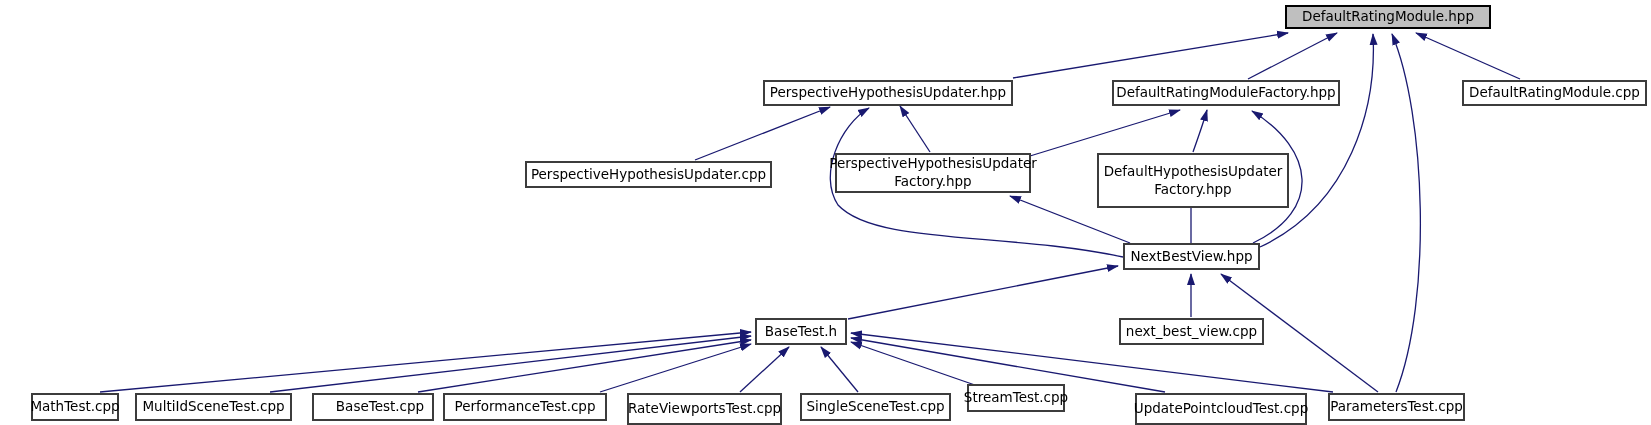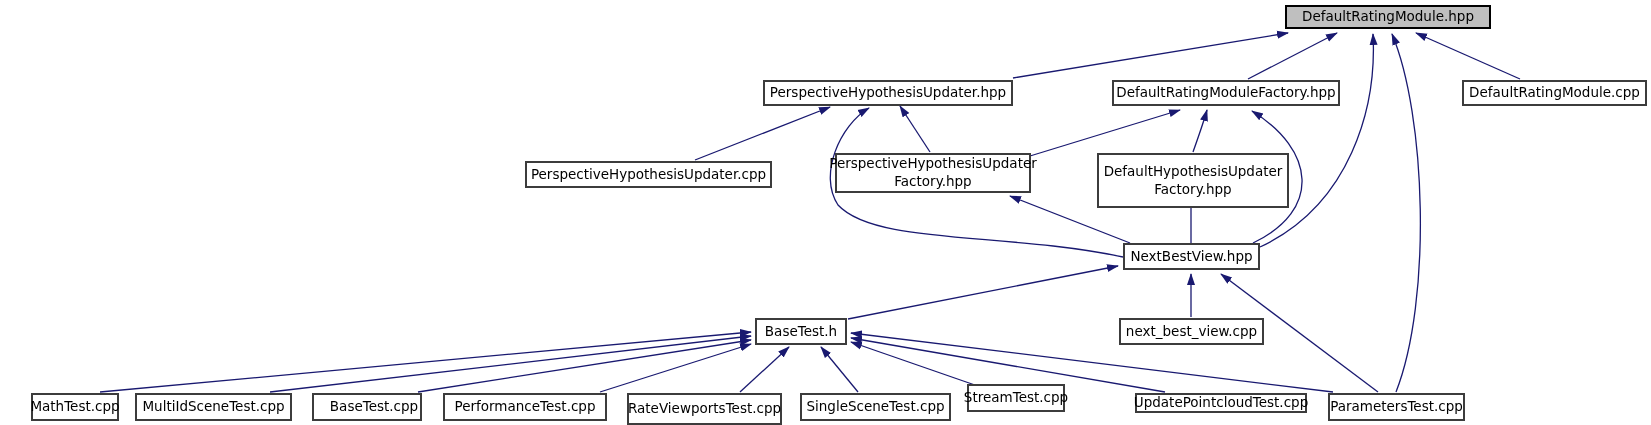--- a/index.html
+++ b/index.html
@@ -80,21 +80,21 @@
   <div class="node" style="left:525px;top:161px;width:247px;height:27px;">PerspectiveHypothesisUpdater.cpp</div>
   <div class="node" style="left:835px;top:153px;width:196px;height:40px;">PerspectiveHypothesisUpdater
 Factory.hpp</div>
   <div class="node" style="left:1097px;top:153px;width:192px;height:55px;">DefaultHypothesisUpdater
 Factory.hpp</div>
   <div class="node" style="left:1123px;top:243px;width:137px;height:27px;">NextBestView.hpp</div>
   <div class="node" style="left:1119px;top:318px;width:145px;height:27px;">next_best_view.cpp</div>
   <div class="node" style="left:755px;top:318px;width:92px;height:27px;">BaseTest.h</div>
   <div class="node" style="left:5px;top:393px;width:88px;height:28px;margin-left:26px;">MathTest.cpp</div>
   <div class="node" style="left:135px;top:393px;width:157px;height:28px;">MultiIdSceneTest.cpp</div>
-  <div class="node" style="left:312px;top:393px;width:110px;height:28px;padding-left:14px;">BaseTest.cpp</div>
+  <div class="node" style="left:312px;top:393px;width:122px;height:28px;padding-left:14px;">BaseTest.cpp</div>
   <div class="node" style="left:443px;top:393px;width:164px;height:28px;">PerformanceTest.cpp</div>
   <div class="node" style="left:627px;top:393px;width:155px;height:32px;">RateViewportsTest.cpp</div>
   <div class="node" style="left:800px;top:393px;width:151px;height:28px;">SingleSceneTest.cpp</div>
   <div class="node" style="left:967px;top:384px;width:98px;height:28px;">StreamTest.cpp</div>
-  <div class="node" style="left:1135px;top:393px;width:172px;height:20px;">UpdatePointcloudTest.cpp</div>
+  <div class="node" style="left:1135px;top:393px;width:172px;height:32px;">UpdatePointcloudTest.cpp</div>
   <div class="node" style="left:1328px;top:393px;width:137px;height:28px;">ParametersTest.cpp</div>
 
 </div>
 
 </body></html>

